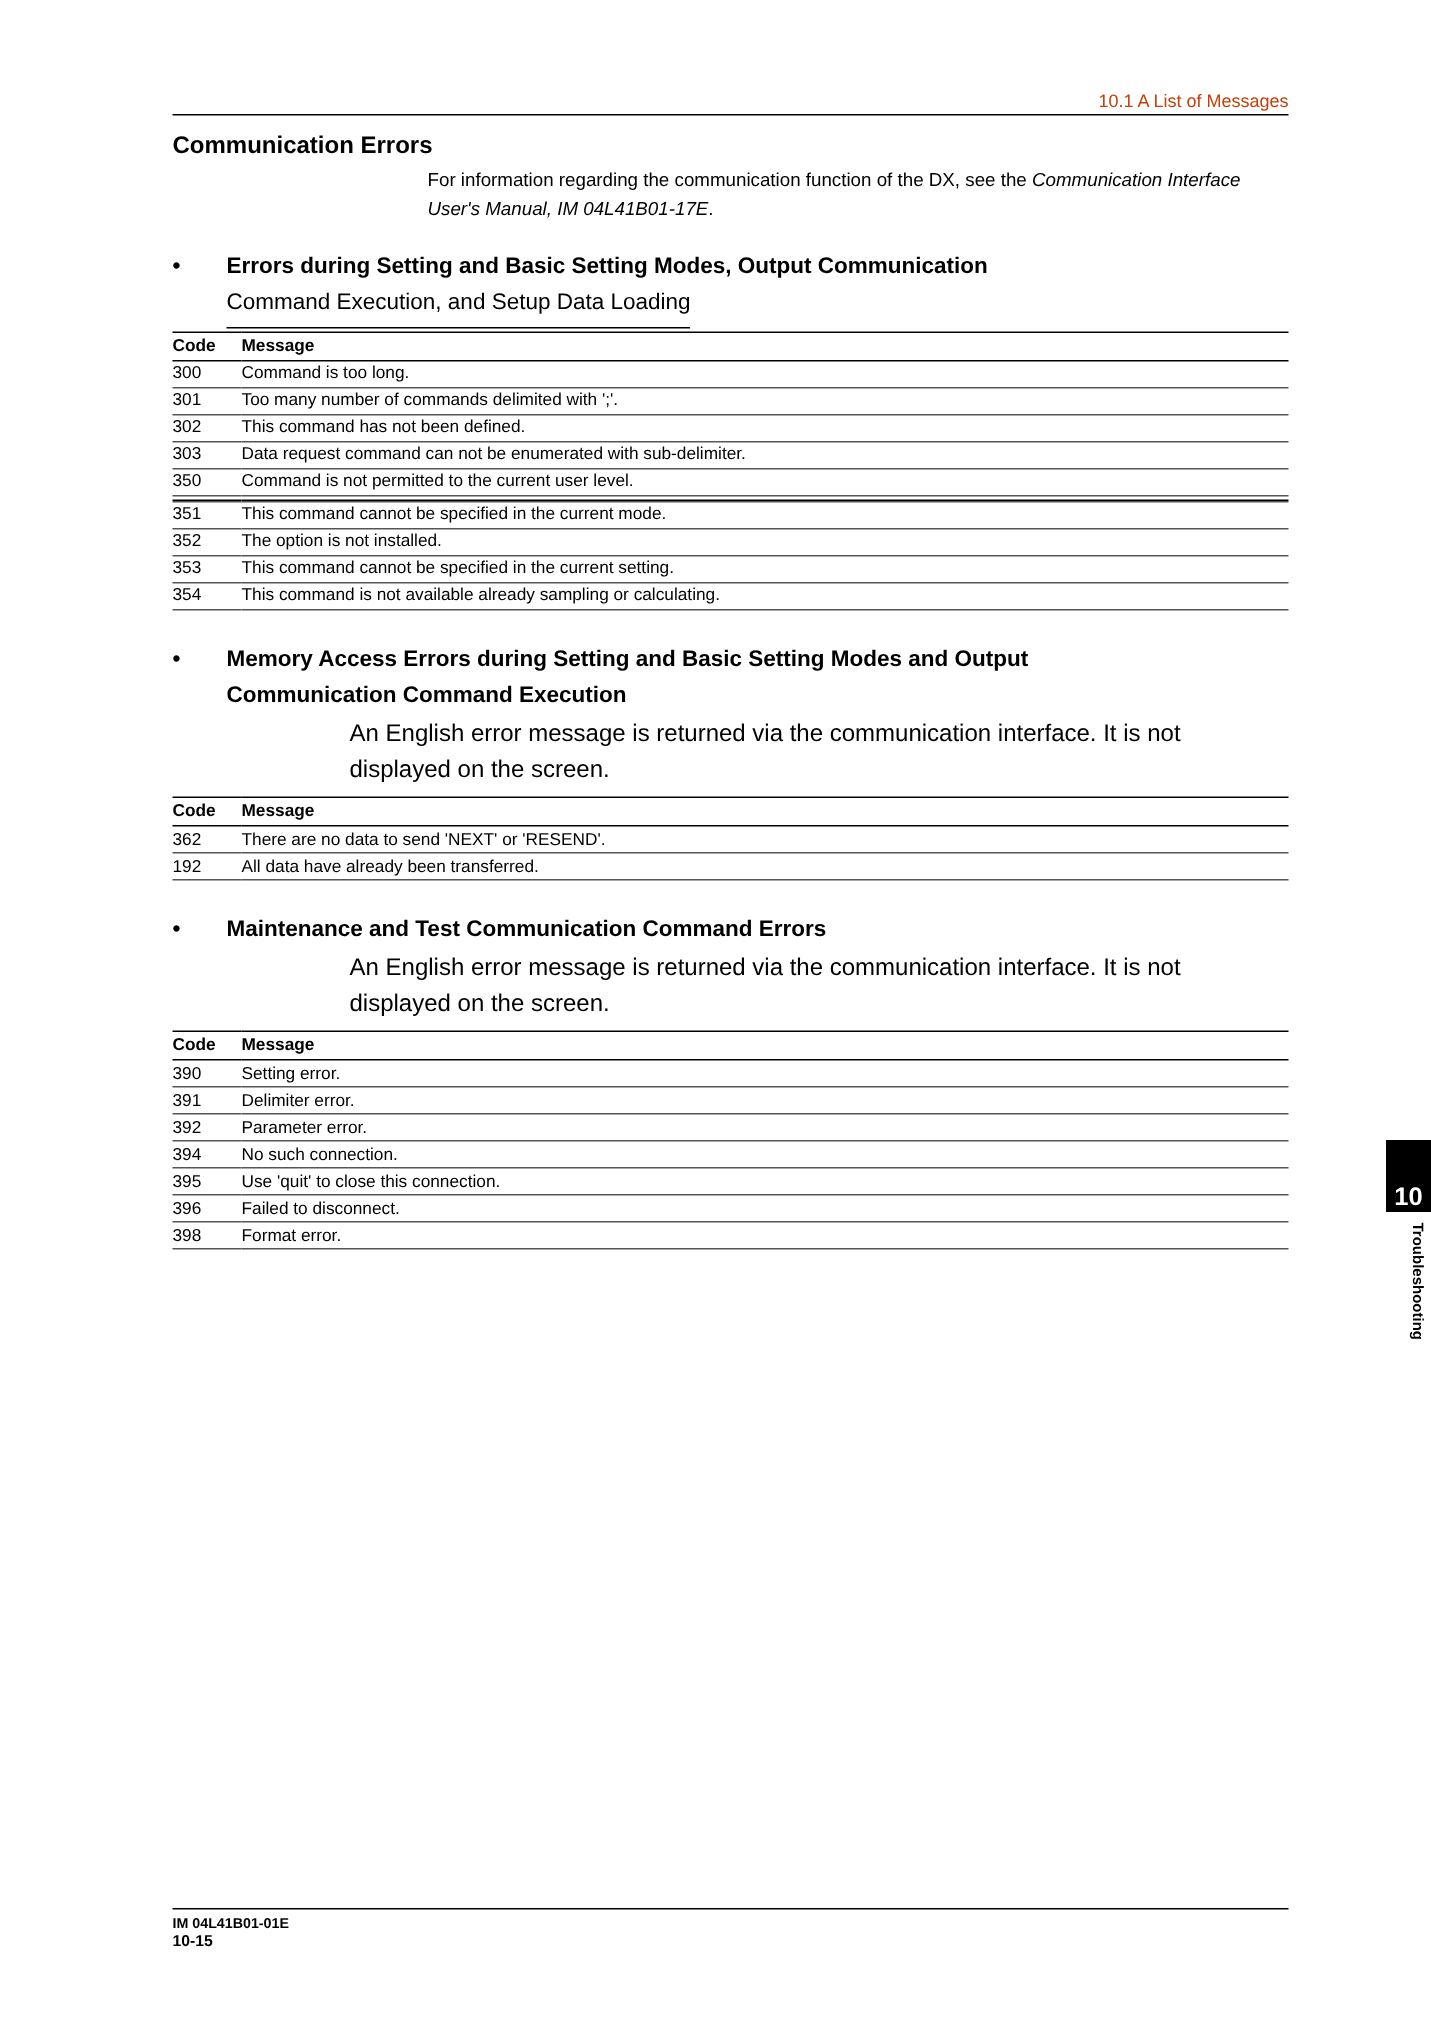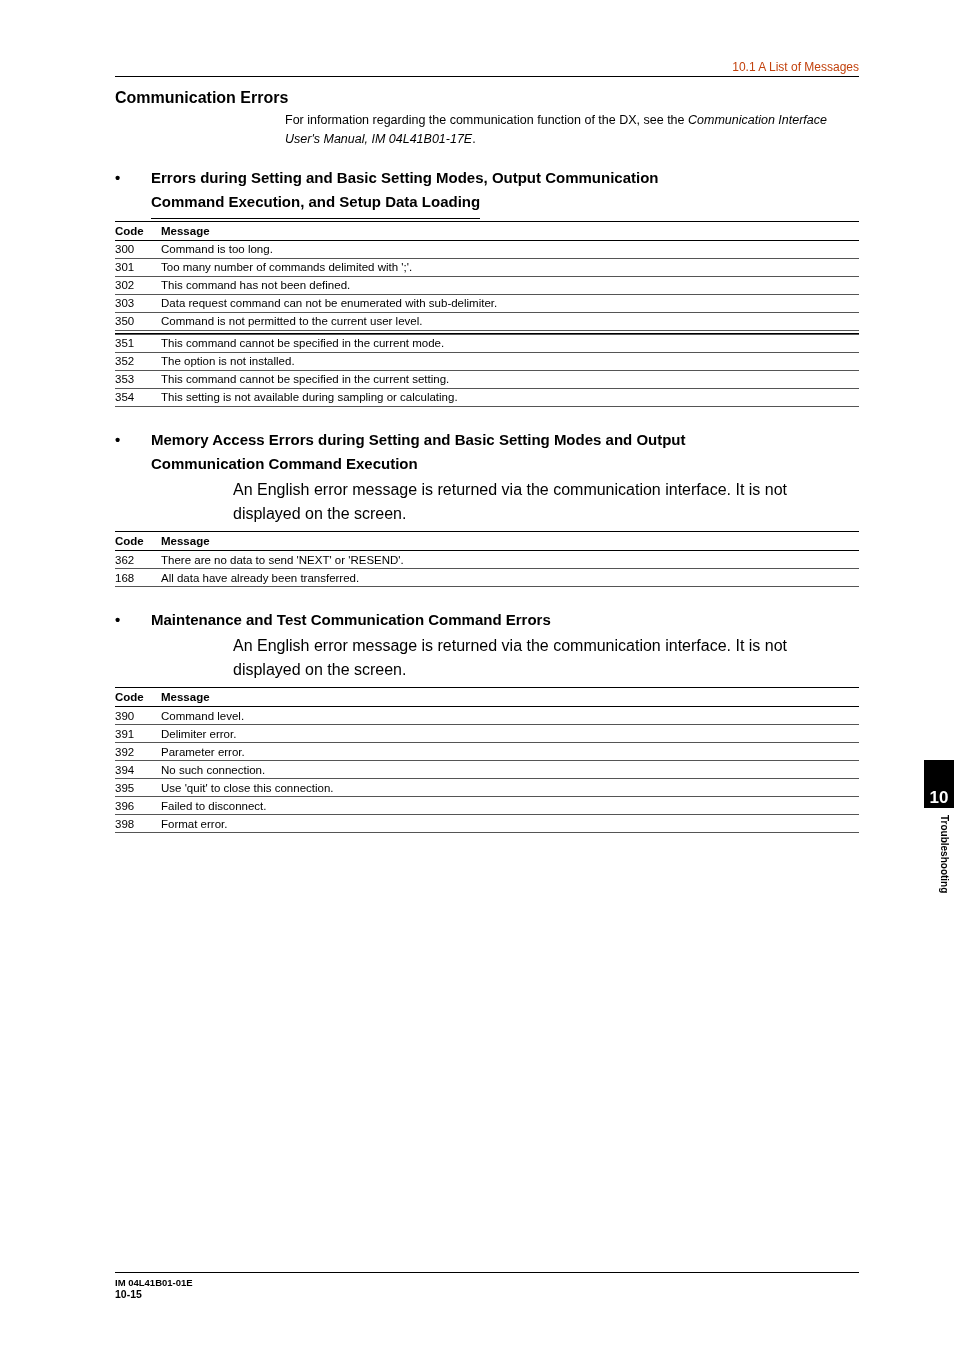--- a/index.html
+++ b/index.html
@@ -44,21 +44,21 @@
     width: 36px;
     flex-shrink: 0;
   }
   .sub-title {
     font-size: 15px;
     font-weight: bold;
     line-height: 1.5;
   }
   .sub-title-cont {
     font-size: 15px;
-    font-weight: bold;
+    font-weight: normal;
     margin-left: 36px;
     line-height: 1.5;
     border-bottom: 1px solid #000;
     padding-bottom: 4px;
     display: inline-block;
   }
   .sub-header-block { margin-bottom: 2px; }
   .note {
     font-size: 16px;
     line-height: 1.55;
@@ -189,21 +189,21 @@
     <tr>
         <td>352</td>
         <td>The option is not installed.</td>
       </tr>
     <tr>
         <td>353</td>
         <td>This command cannot be specified in the current setting.</td>
       </tr>
     <tr>
         <td>354</td>
-        <td>This setting is not available during sampling or calculating.</td>
+        <td>This command is not available already sampling or calculating.</td>
       </tr>
   </tbody>
 </table>
 
 <div class="sub-header-block">
   <div class="sub-row">
     <span class="bullet">•</span>
     <span class="sub-title">Memory Access Errors during Setting and Basic Setting Modes and Output</span>
   </div>
   <div style="margin-left:36px;" class="sub-title">Communication Command Execution</div>
@@ -215,21 +215,21 @@
       <th class="code-col">Code</th>
       <th>Message</th>
     </tr>
   </thead>
   <tbody>
     <tr>
         <td>362</td>
         <td>There are no data to send 'NEXT' or 'RESEND'.</td>
       </tr>
     <tr>
-        <td>168</td>
+        <td>192</td>
         <td>All data have already been transferred.</td>
       </tr>
   </tbody>
 </table>
 
 <div class="sub-header-block">
   <div class="sub-row">
     <span class="bullet">•</span>
     <span class="sub-title">Maintenance and Test Communication Command Errors</span>
   </div>
@@ -238,21 +238,21 @@
 <table class="msg">
   <thead>
     <tr>
       <th class="code-col">Code</th>
       <th>Message</th>
     </tr>
   </thead>
   <tbody>
     <tr>
         <td>390</td>
-        <td>Command level.</td>
+        <td>Setting error.</td>
       </tr>
     <tr>
         <td>391</td>
         <td>Delimiter error.</td>
       </tr>
     <tr>
         <td>392</td>
         <td>Parameter error.</td>
       </tr>
     <tr>

